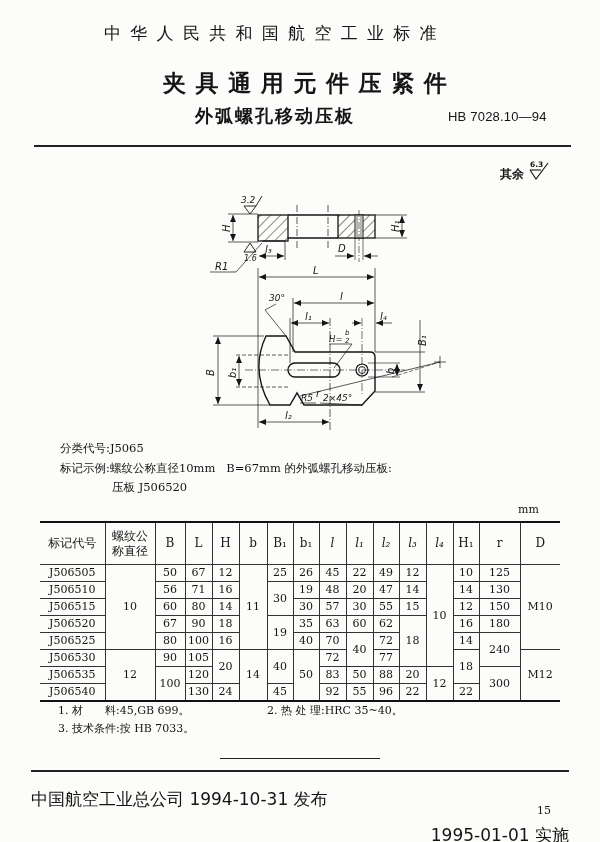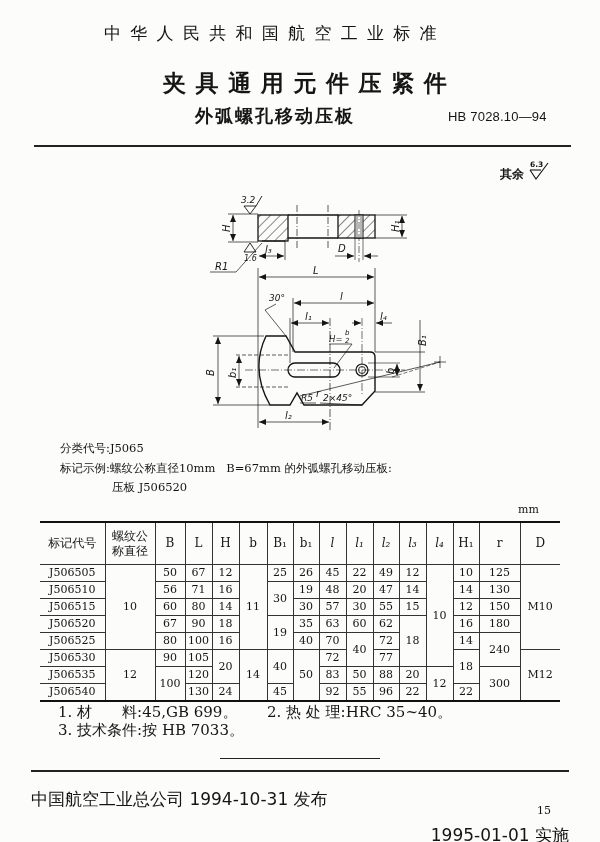--- a/index.html
+++ b/index.html
@@ -16,21 +16,21 @@
   table.dim { position:absolute; left:40px; top:521px; width:520px; border-collapse:collapse; table-layout:fixed;
               font-family:"DejaVu Serif", serif; font-size:11px; }
   table.dim th, table.dim td { border:1px solid #333; text-align:center; padding:0; overflow:hidden; }
   table.dim thead th { height:41px; font-weight:normal; font-size:12px; white-space:pre-line; line-height:15px; }
   table.dim thead th.it { font-style:italic; }
   table.dim tbody td { height:16px; line-height:16px; }
   table.dim { border-top:2px solid #111; border-bottom:2px solid #111; }
   table.dim thead tr { border-bottom:1.5px solid #111; }
   table.dim th:first-child, table.dim td[data-name="cell-code"] { border-left:none; }
   table.dim th:last-child, table.dim td[data-name="cell-D"] { border-right:none; }
-  .notes { font-size:15px; font-family:"DejaVu Serif", serif; }
+  .notes { font-size:11px; font-family:"DejaVu Serif", serif; }
   .foot { font-family:"DejaVu Sans", sans-serif; font-size:17px; }
   svg text { font-family:"DejaVu Sans", sans-serif; fill:#151515; }
 </style>
 </head>
 <body>
 
 <div class="abs hdr" data-name="standard-title">中华人民共和国航空工业标准</div>
 <div class="abs t1" data-name="document-title-line1">夹具通用元件压紧件</div>
 <div class="abs t2" data-name="document-title-line2">外弧螺孔移动压板</div>
 <div class="abs code" data-name="standard-code">HB 7028.10—94</div>

